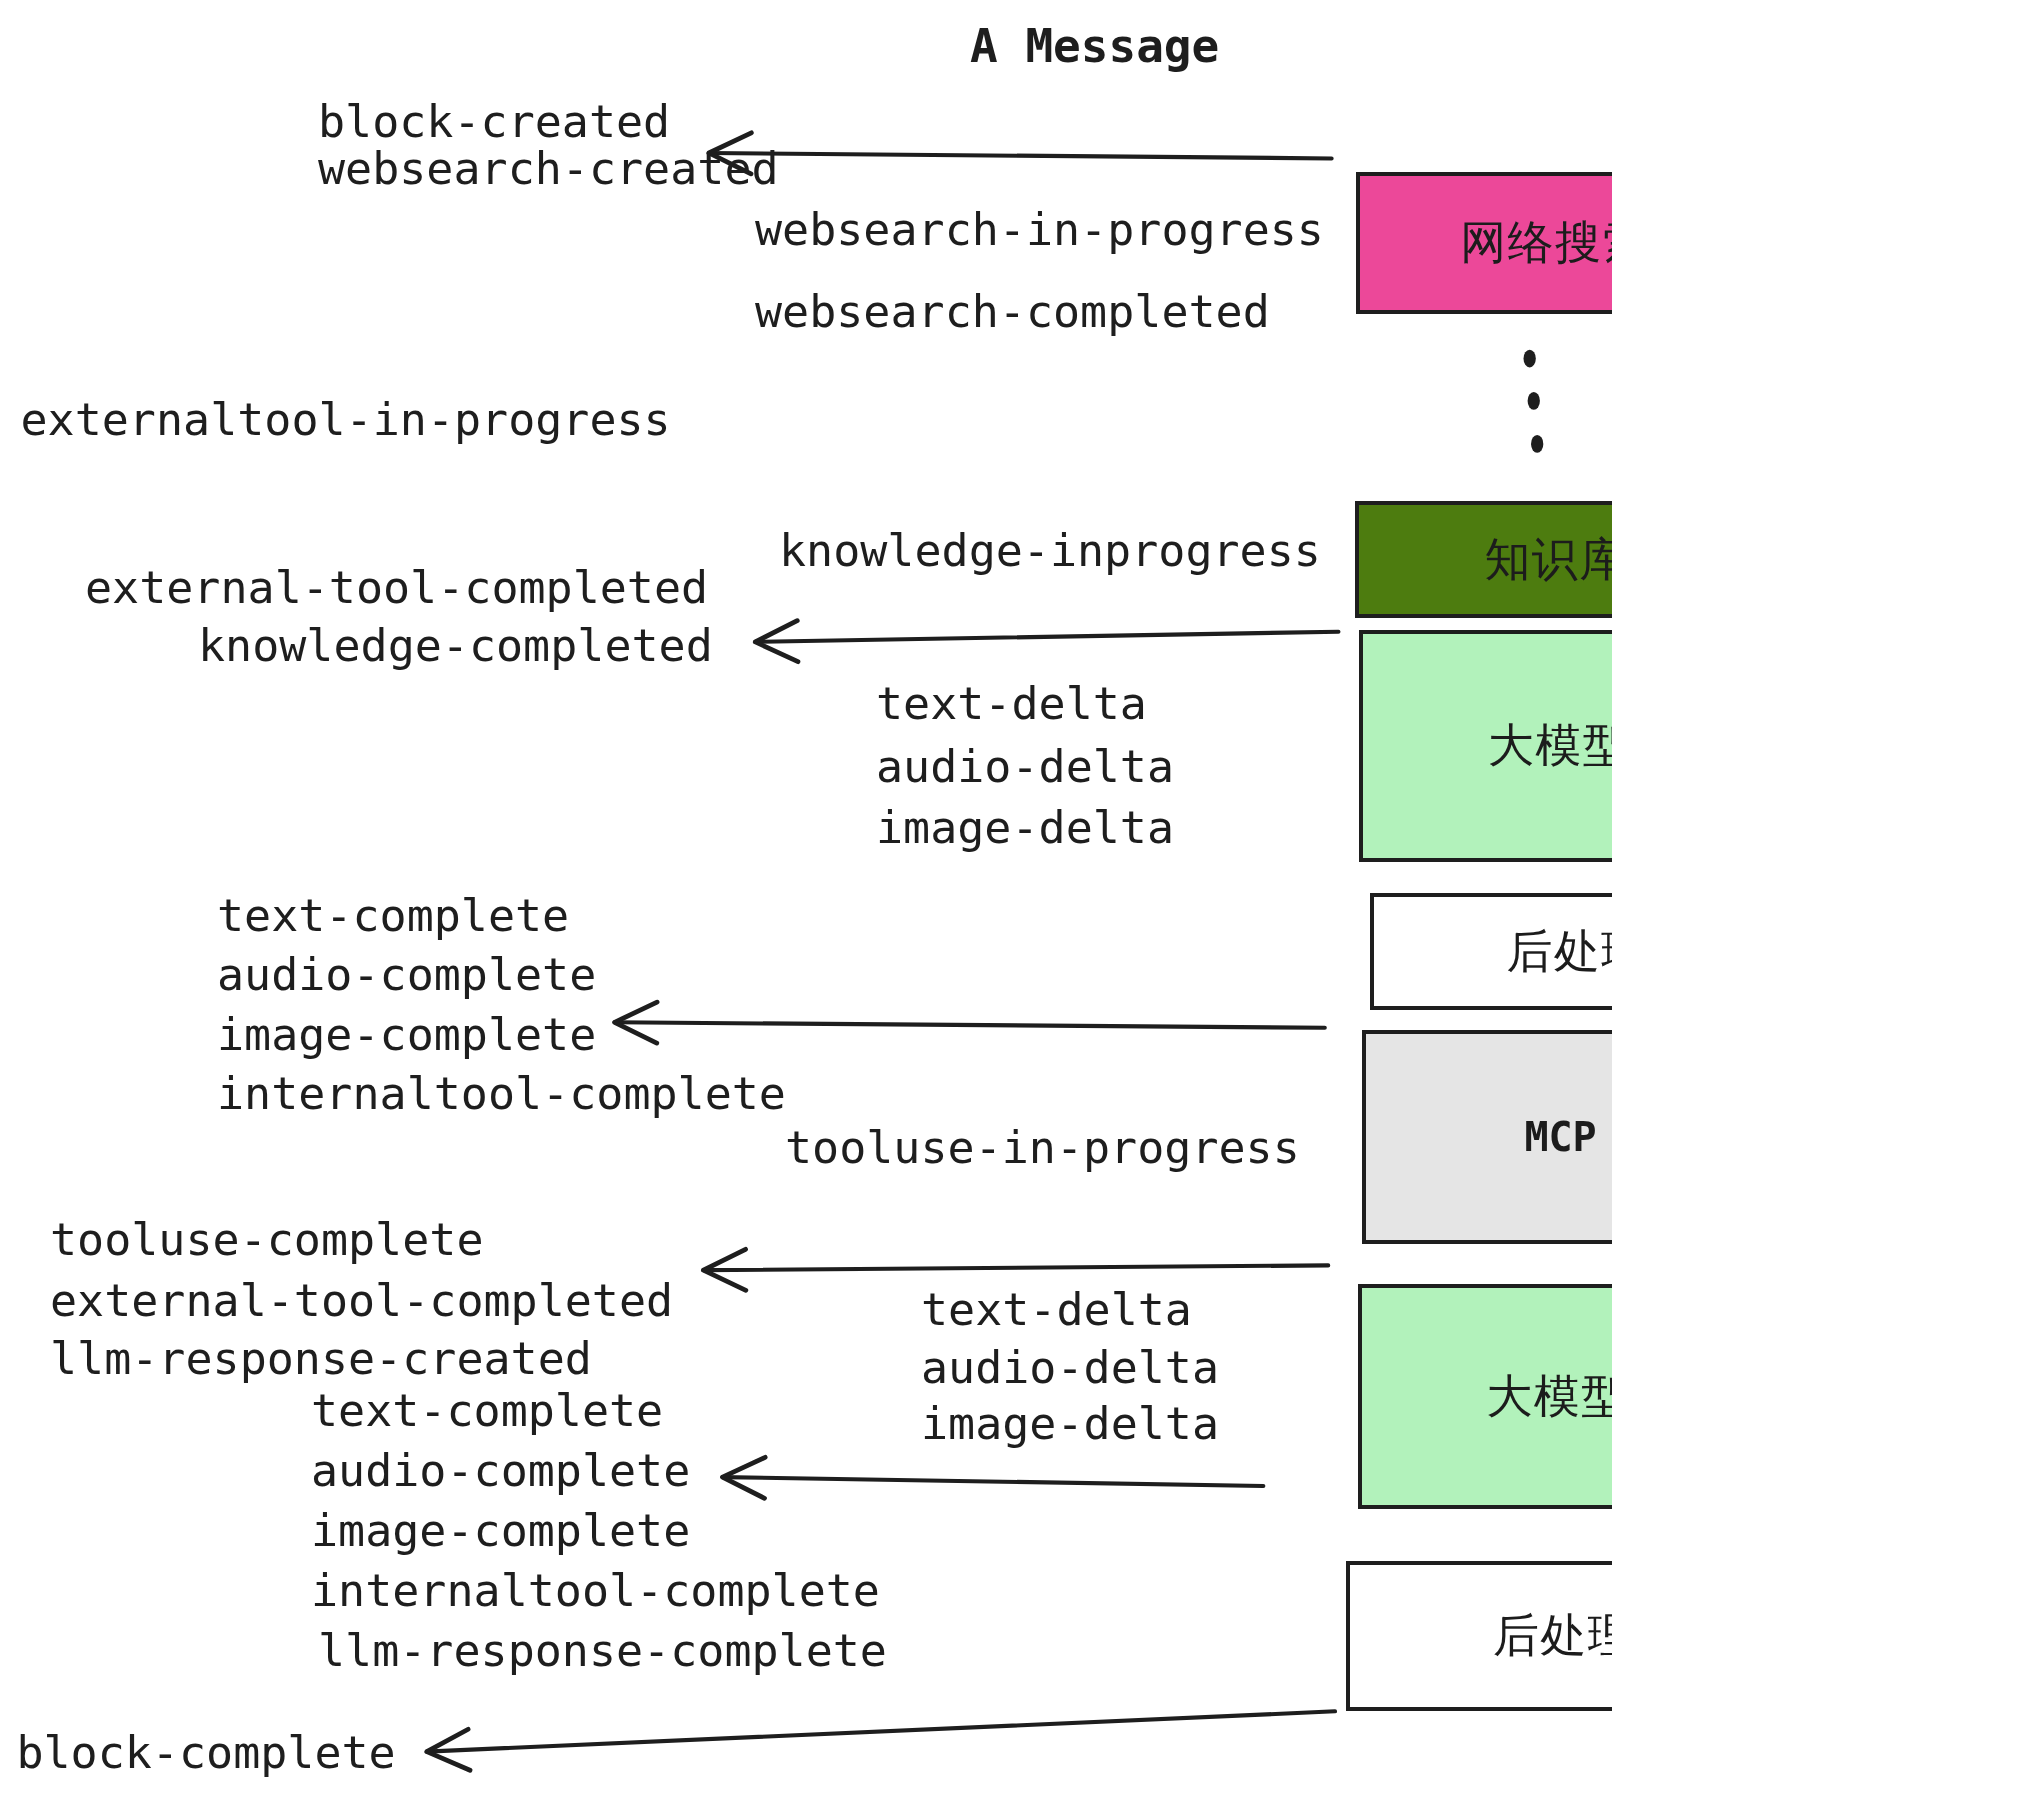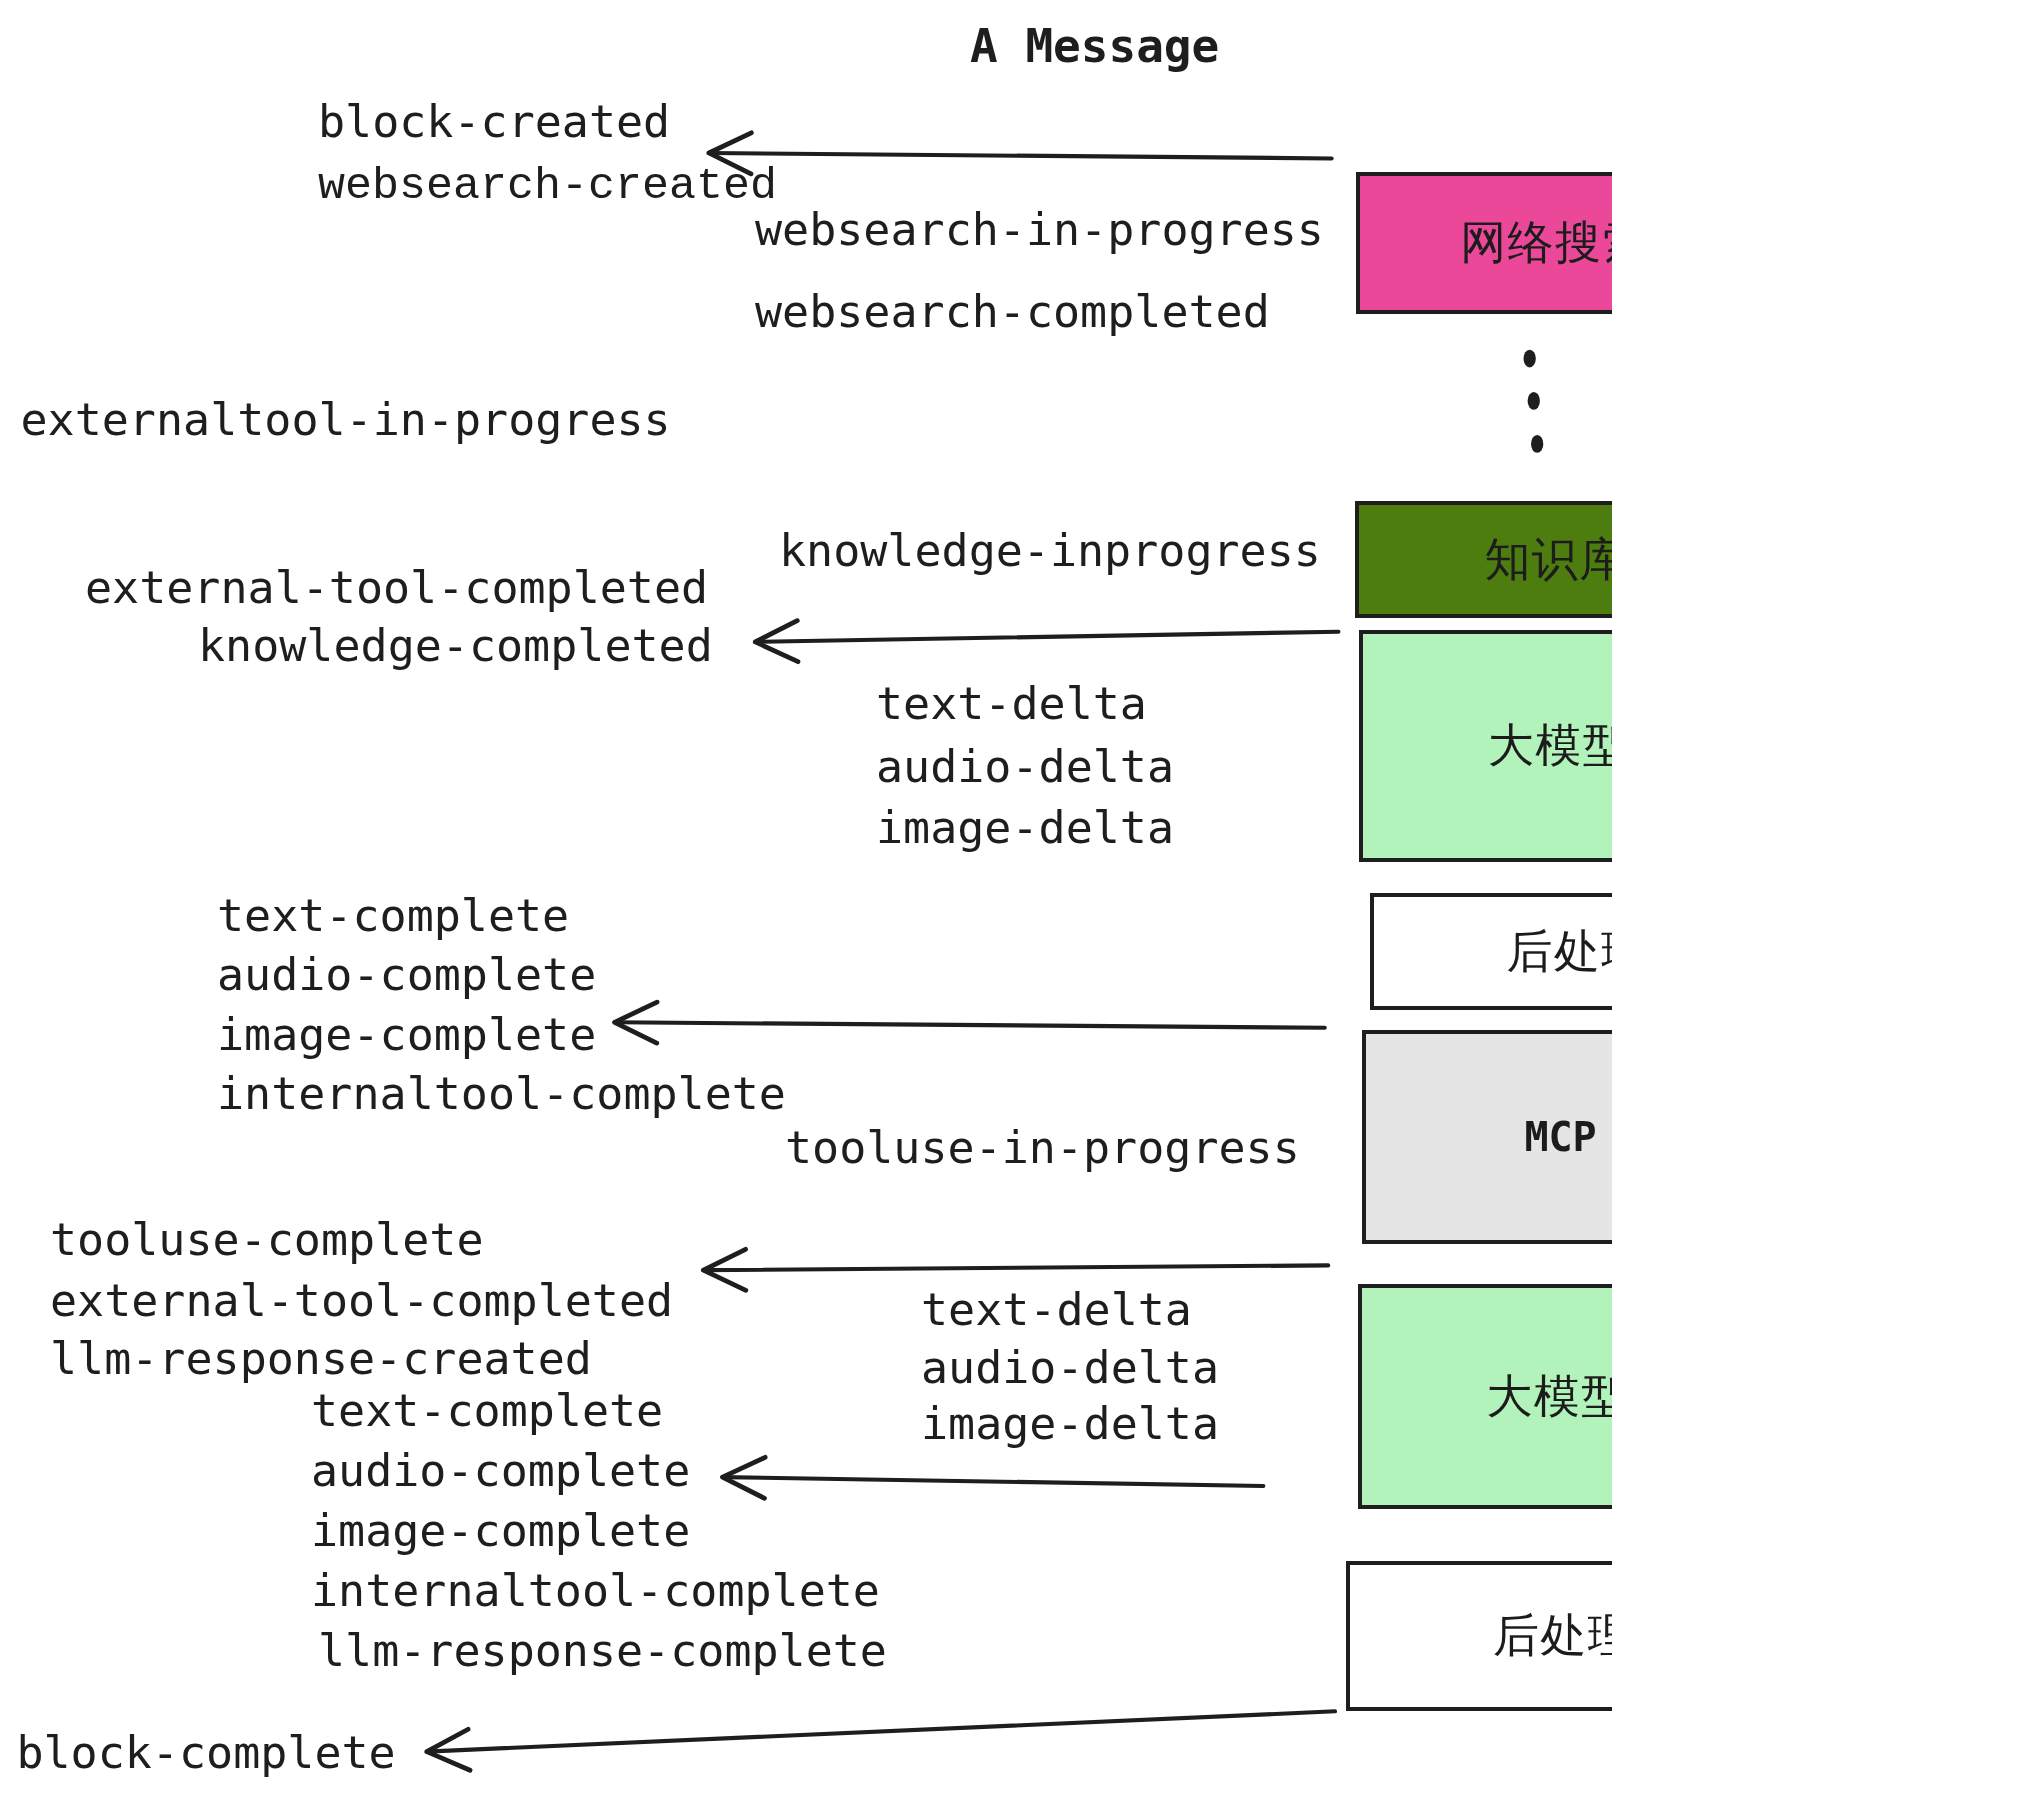--- a/index.html
+++ b/index.html
@@ -44,21 +44,21 @@
         <ellipse cx="2240" cy="525" rx="9" ry="13" fill="#1e1e1e"></ellipse>
         <ellipse cx="2246" cy="587" rx="9" ry="13" fill="#1e1e1e"></ellipse>
         <ellipse cx="2251" cy="650" rx="9" ry="13" fill="#1e1e1e"></ellipse>
       </g>
   </svg>
 
   <div class="title" style="left:970px;top:46px;">A Message</div>
 
   <div id="labels-root">
       <div class="evt" style="left: 318px; top: 121px;">block-created</div>
-      <div class="evt" style="left: 318px; top: 186px; font-family: Liberation Mono, monospace;">websearch-created</div>
+      <div class="evt" style="left: 318px; top: 168px;">websearch-created</div>
       <div class="evt" style="left: 755px; top: 229px;">websearch-in-progress</div>
       <div class="evt" style="left: 755px; top: 311px;">websearch-completed</div>
       <div class="evt" style="left: 20.5px; top: 419px;">externaltool-in-progress</div>
       <div class="evt" style="left: 779px; top: 550px;">knowledge-inprogress</div>
       <div class="evt" style="left: 85px; top: 587px;">external-tool-completed</div>
       <div class="evt" style="left: 198px; top: 645px;">knowledge-completed</div>
       <div class="evt" style="left: 876px; top: 703px;">text-delta</div>
       <div class="evt" style="left: 876px; top: 766px;">audio-delta</div>
       <div class="evt" style="left: 876px; top: 827px;">image-delta</div>
       <div class="evt" style="left: 217px; top: 915px;">text-complete</div>

